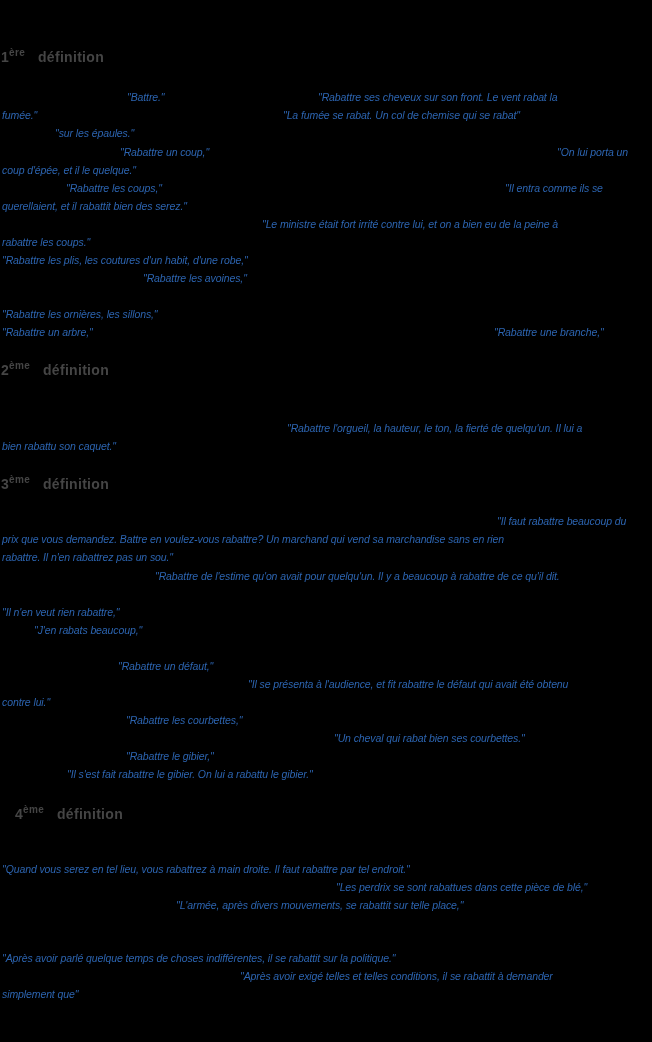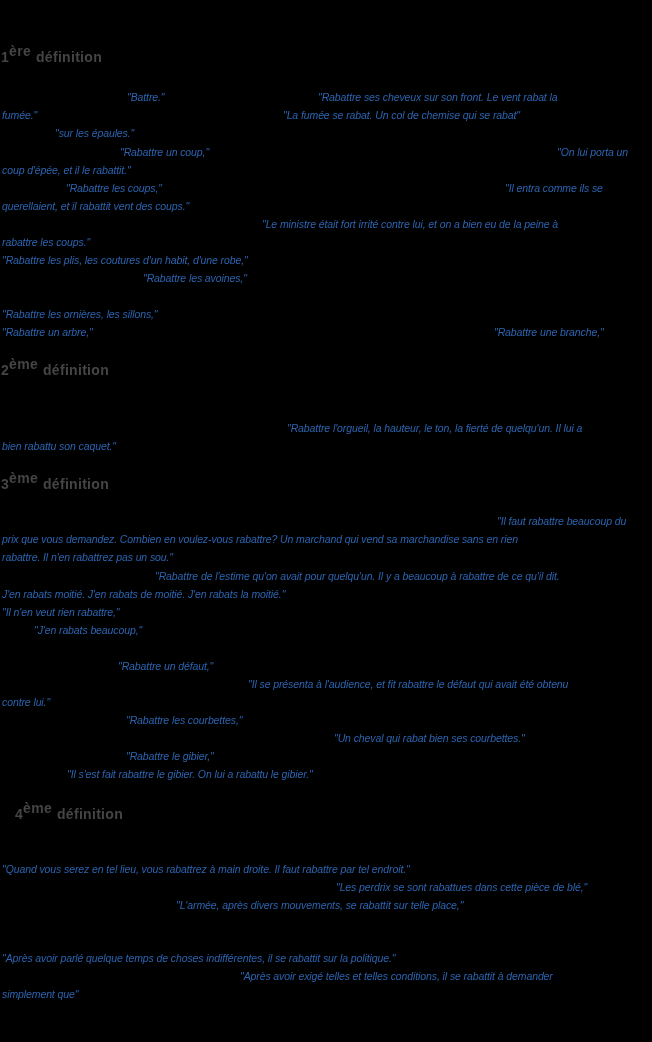--- a/index.html
+++ b/index.html
@@ -24,63 +24,62 @@
     position: absolute;
     margin: 0;
     white-space: nowrap;
     font-size: 14px;
     font-weight: bold;
     letter-spacing: 0.3px;
     line-height: 17px;
     color: #454545;
   }
   .def-heading sup {
-    font-size: 14px;
+    font-size: 10px;
     font-weight: bold;
     vertical-align: super;
     line-height: 0;
     margin-top: 20px;
   }
-  .def-heading .word { margin-left: 5px; }
+  .def-heading .word { margin-left: 13px; }
 </style>
 </head>
 <body>
 
 <div id="page">
 
   <h2 class="def-heading" style="left:1px;top:49px"><span>1</span><sup>ère</sup><span class="word">définition</span></h2>
   <span class="quote" style="left:127px;top:91px">"Battre."</span>
   <span class="quote" style="left:318px;top:91px">"Rabattre ses cheveux sur son front. Le vent rabat la</span>
   <span class="quote" style="left:2px;top:109px">fumée."</span>
   <span class="quote" style="left:283px;top:109px">"La fumée se rabat. Un col de chemise qui se rabat"</span>
   <span class="quote" style="left:55px;top:127px">"sur les épaules."</span>
   <span class="quote" style="left:120px;top:146px">"Rabattre un coup,"</span>
   <span class="quote" style="left:557px;top:146px">"On lui porta un</span>
-  <span class="quote" style="left:2px;top:164px">coup d'épée, et il le rabattit."</span>
+  <span class="quote" style="left:2px;top:164px">coup d'épée, et il le quelque."</span>
   <span class="quote" style="left:66px;top:182px">"Rabattre les coups,"</span>
   <span class="quote" style="left:505px;top:182px">"Il entra comme ils se</span>
-  <span class="quote" style="left:2px;top:200px">querellaient, et il rabattit vent des coups."</span>
+  <span class="quote" style="left:2px;top:200px">querellaient, et il rabattit bien des serez."</span>
   <span class="quote" style="left:262px;top:218px">"Le ministre était fort irrité contre lui, et on a bien eu de la peine à</span>
   <span class="quote" style="left:2px;top:236px">rabattre les coups."</span>
   <span class="quote" style="left:2px;top:254px">"Rabattre les plis, les coutures d'un habit, d'une robe,"</span>
   <span class="quote" style="left:143px;top:272px">"Rabattre les avoines,"</span>
   <span class="quote" style="left:2px;top:308px">"Rabattre les ornières, les sillons,"</span>
   <span class="quote" style="left:2px;top:326px">"Rabattre un arbre,"</span>
   <span class="quote" style="left:494px;top:326px">"Rabattre une branche,"</span>
 
   <h2 class="def-heading" style="left:1px;top:362px"><span>2</span><sup>ème</sup><span class="word">définition</span></h2>
   <span class="quote" style="left:287px;top:422px">"Rabattre l'orgueil, la hauteur, le ton, la fierté de quelqu'un. Il lui a</span>
   <span class="quote" style="left:2px;top:440px">bien rabattu son caquet."</span>
 
   <h2 class="def-heading" style="left:1px;top:476px"><span>3</span><sup>ème</sup><span class="word">définition</span></h2>
   <span class="quote" style="left:497px;top:515px">"Il faut rabattre beaucoup du</span>
-  <span class="quote" style="left:2px;top:533px">prix que vous demandez. Combien en voulez-vous rabattre? Un marchand qui vend sa marchandise sans en rien</span>
+  <span class="quote" style="left:2px;top:533px">prix que vous demandez. Battre en voulez-vous rabattre? Un marchand qui vend sa marchandise sans en rien</span>
   <span class="quote" style="left:2px;top:551px">rabattre. Il n'en rabattrez pas un sou."</span>
   <span class="quote" style="left:155px;top:570px">"Rabattre de l'estime qu'on avait pour quelqu'un. Il y a beaucoup à rabattre de ce qu'il dit.</span>
-  <span class="quote" style="left:2px;top:588px">J'en rabats moitié. J'en rabats de moitié. J'en rabats la moitié."</span>
   <span class="quote" style="left:2px;top:606px">"Il n'en veut rien rabattre,"</span>
   <span class="quote" style="left:34px;top:624px">"J'en rabats beaucoup,"</span>
   <span class="quote" style="left:118px;top:660px">"Rabattre un défaut,"</span>
   <span class="quote" style="left:248px;top:678px">"Il se présenta à l'audience, et fit rabattre le défaut qui avait été obtenu</span>
   <span class="quote" style="left:2px;top:696px">contre lui."</span>
   <span class="quote" style="left:126px;top:714px">"Rabattre les courbettes,"</span>
   <span class="quote" style="left:334px;top:732px">"Un cheval qui rabat bien ses courbettes."</span>
   <span class="quote" style="left:126px;top:750px">"Rabattre le gibier,"</span>
   <span class="quote" style="left:67px;top:768px">"Il s'est fait rabattre le gibier. On lui a rabattu le gibier."</span>
 

